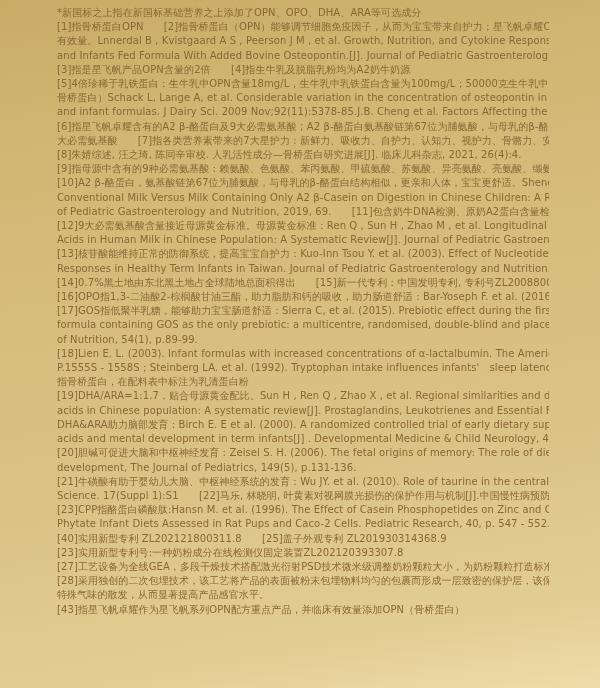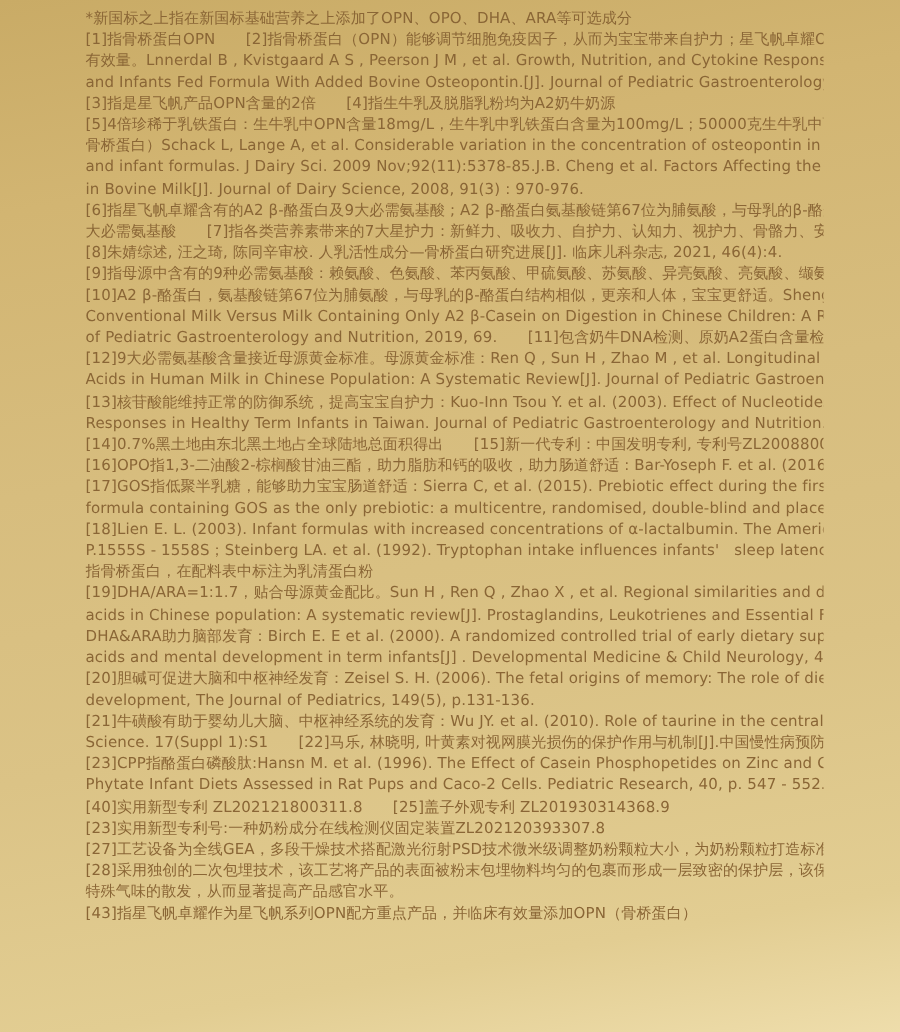--- a/index.html
+++ b/index.html
@@ -42,36 +42,36 @@
 
 <div class="notes-panel">
   <div class="note-line">*新国标之上指在新国标基础营养之上添加了OPN、OPO、DHA、ARA等可选成分</div>
   <div class="note-line">[1]指骨桥蛋白OPN　　[2]指骨桥蛋白（OPN）能够调节细胞免疫因子，从而为宝宝带来自护力；星飞帆卓耀OPN含量达到文献内实验</div>
   <div class="note-line">有效量。Lnnerdal B , Kvistgaard A S , Peerson J M , et al. Growth, Nutrition, and Cytokine Response of Breast-fed Infants</div>
   <div class="note-line">and Infants Fed Formula With Added Bovine Osteopontin.[J]. Journal of Pediatric Gastroenterology &amp; Nutrition, 2015,</div>
   <div class="note-line">[3]指是星飞帆产品OPN含量的2倍　　[4]指生牛乳及脱脂乳粉均为A2奶牛奶源</div>
   <div class="note-line">[5]4倍珍稀于乳铁蛋白：生牛乳中OPN含量18mg/L，生牛乳中乳铁蛋白含量为100mg/L；50000克生牛乳中可萃取1克活性蛋白OPN（</div>
   <div class="note-line">骨桥蛋白）Schack L, Lange A, et al. Considerable variation in the concentration of osteopontin in human milk, bovine milk,</div>
   <div class="note-line">and infant formulas. J Dairy Sci. 2009 Nov;92(11):5378-85.J.B. Cheng et al. Factors Affecting the Lactoferrin Concentration</div>
-  <div class="note-line">in Bovine Milk[J]. Journal of Dairy Science, 2008, 91(3) : 970-976.</div>
   <div class="note-line">[6]指星飞帆卓耀含有的A2 β-酪蛋白及9大必需氨基酸 ; A2 β-酪蛋白氨基酸链第67位为脯氨酸，与母乳的β-酪蛋白结构相似;母源中含有9</div>
   <div class="note-line">大必需氨基酸　　[7]指各类营养素带来的7大星护力 : 新鲜力、吸收力、自护力、认知力、视护力、骨骼力、安睡力。具体见注释[13]-[23]</div>
-  <div class="note-line">[8]朱婧综述, 汪之琦, 陈同辛审校. 人乳活性成分—骨桥蛋白研究进展[J]. 临床儿科杂志, 2021, 46(4):4.</div>
+  <div class="note-line">[8]朱婧综述, 汪之琦, 陈同辛审校. 人乳活性成分—骨桥蛋白研究进展[J]. 临床儿科杂志, 2021, 26(4):4.</div>
   <div class="note-line">[9]指母源中含有的9种必需氨基酸：赖氨酸、色氨酸、苯丙氨酸、甲硫氨酸、苏氨酸、异亮氨酸、亮氨酸、缬氨酸和组氨酸</div>
   <div class="note-line">[10]A2 β-酪蛋白，氨基酸链第67位为脯氨酸，与母乳的β-酪蛋白结构相似，更亲和人体，宝宝更舒适。Sheng X, Li Z, Ni J, et al. Effects of</div>
   <div class="note-line">Conventional Milk Versus Milk Containing Only A2 β-Casein on Digestion in Chinese Children: A Randomized Study[J]. Journal</div>
   <div class="note-line">of Pediatric Gastroenterology and Nutrition, 2019, 69.　　[11]包含奶牛DNA检测、原奶A2蛋白含量检测、奶粉A2蛋白含量检测</div>
   <div class="note-line">[12]9大必需氨基酸含量接近母源黄金标准。母源黄金标准：Ren Q , Sun H , Zhao M , et al. Longitudinal Changes in Crude Protein and Amino</div>
   <div class="note-line">Acids in Human Milk in Chinese Population: A Systematic Review[J]. Journal of Pediatric Gastroenterology and Nutrition, 2020, 70.</div>
   <div class="note-line">[13]核苷酸能维持正常的防御系统，提高宝宝自护力：Kuo-Inn Tsou Y. et al. (2003). Effect of Nucleotides on Diarrhea and Immune</div>
   <div class="note-line">Responses in Healthy Term Infants in Taiwan. Journal of Pediatric Gastroenterology and Nutrition. 36 (1), p. 37-43.</div>
   <div class="note-line">[14]0.7%黑土地由东北黑土地占全球陆地总面积得出　　[15]新一代专利：中国发明专利, 专利号ZL200880006607.3</div>
   <div class="note-line">[16]OPO指1,3-二油酸2-棕榈酸甘油三酯，助力脂肪和钙的吸收，助力肠道舒适 : Bar-Yoseph F. et al. (2016). SN2-Palmitate Reduces</div>
   <div class="note-line">[17]GOS指低聚半乳糖，能够助力宝宝肠道舒适：Sierra C, et al. (2015). Prebiotic effect during the first year of life in healthy infants fed</div>
   <div class="note-line">formula containing GOS as the only prebiotic: a multicentre, randomised, double-blind and placebo-controlled trial. European Journal</div>
+  <div class="note-line">of Nutrition, 54(1), p.89-99.</div>
   <div class="note-line">[18]Lien E. L. (2003). Infant formulas with increased concentrations of α-lactalbumin. The American Journal of Clinical Nutrition, 77 (6),</div>
   <div class="note-line">P.1555S - 1558S；Steinberg LA. et al. (1992). Tryptophan intake influences infants'　sleep latency. J Nutr. 122, p. 1781 - 1791.依据配方</div>
   <div class="note-line">指骨桥蛋白，在配料表中标注为乳清蛋白粉</div>
   <div class="note-line">[19]DHA/ARA=1:1.7，贴合母源黄金配比。Sun H , Ren Q , Zhao X , et al. Regional similarities and differences in mature human milk fatty</div>
   <div class="note-line">acids in Chinese population: A systematic review[J]. Prostaglandins, Leukotrienes and Essential Fatty Acids, 2020, 162.</div>
   <div class="note-line">DHA&amp;ARA助力脑部发育：Birch E. E et al. (2000). A randomized controlled trial of early dietary supply of long chain polyunsaturated fatty</div>
   <div class="note-line">acids and mental development in term infants[J] . Developmental Medicine &amp; Child Neurology, 42, p. 174 - 181.</div>
   <div class="note-line">[20]胆碱可促进大脑和中枢神经发育：Zeisel S. H. (2006). The fetal origins of memory: The role of dietary choline in optimal brain</div>
   <div class="note-line">development, The Journal of Pediatrics, 149(5), p.131-136.</div>
   <div class="note-line">[21]牛磺酸有助于婴幼儿大脑、中枢神经系统的发育：Wu JY. et al. (2010). Role of taurine in the central nervous system. Journal of Biomedical</div>

